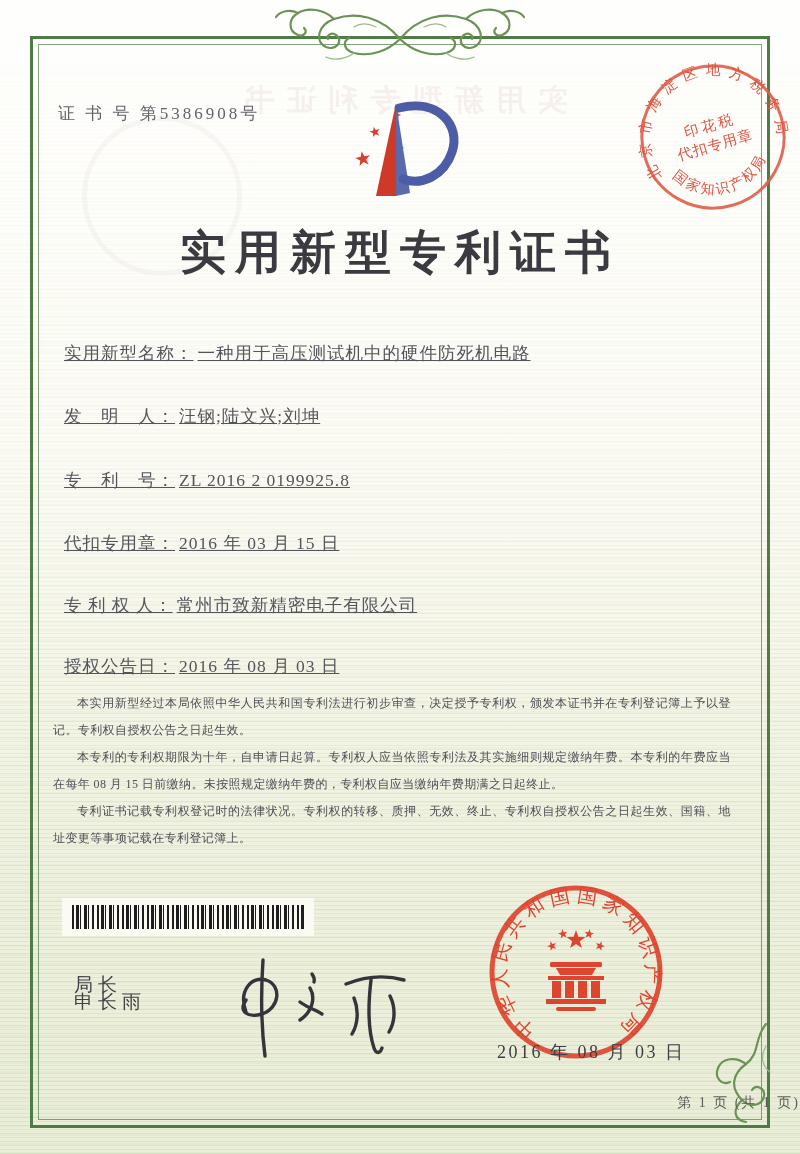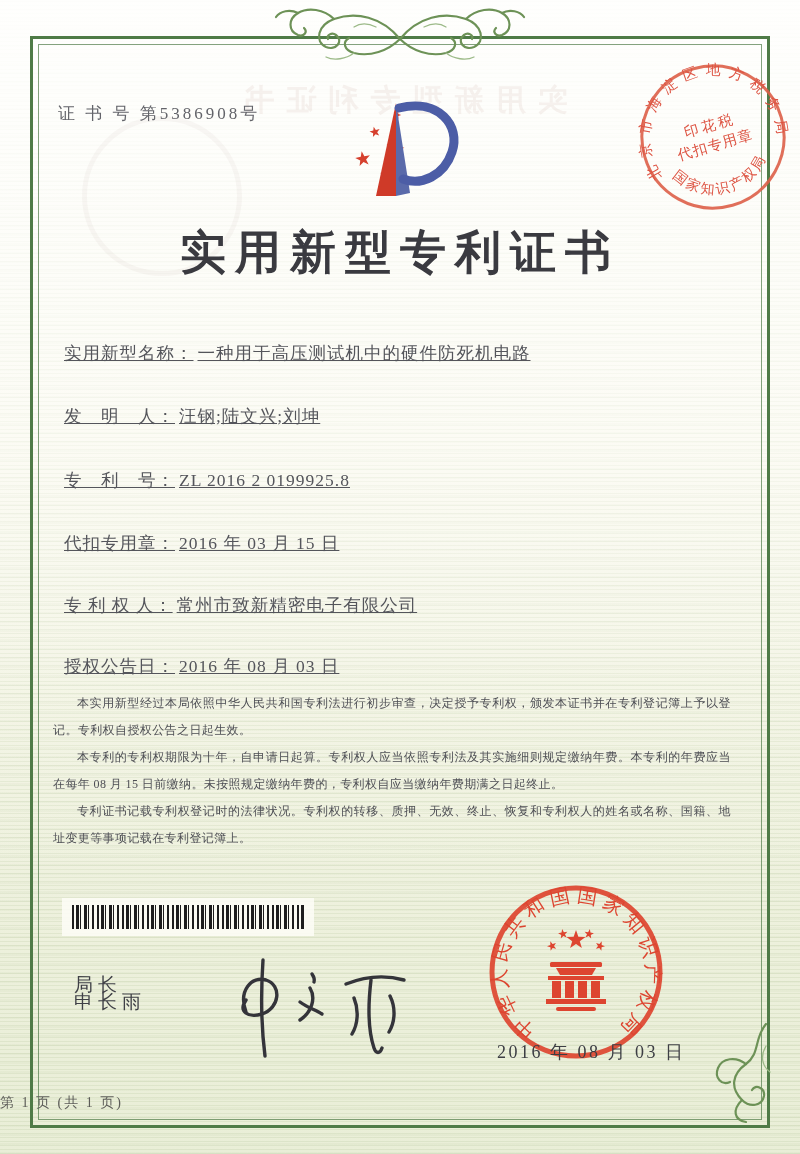--- a/index.html
+++ b/index.html
@@ -41,21 +41,21 @@
       #1d1d1d 4px 7px,transparent 7px 8px,
       #1d1d1d 8px 9px,transparent 9px 12px,
       #1d1d1d 12px 15px,transparent 15px 16px,
       #1d1d1d 16px 17px,transparent 17px 20px,
       #1d1d1d 20px 22px,transparent 22px 25px);}
   .sig-role{position:absolute;left:74px;top:972px;font-size:19px;color:#3f4046;letter-spacing:5px;text-align:right;}
   .sig-name{position:absolute;left:74px;top:989px;font-size:19px;color:#3f4046;letter-spacing:5px;}
   .signature-svg{position:absolute;left:208px;top:950px;}
   .seal-svg{position:absolute;left:486px;top:882px;}
   .seal-date{position:absolute;left:497px;top:1040px;font-size:18px;letter-spacing:2.5px;color:#3d3e44;}
-  .footer{position:absolute;left:0;right:0;top:1094px;text-align:left;font-size:14px;letter-spacing:2px;color:#5c5c58;}
+  .footer{position:absolute;left:0;right:0;top:1094px;text-align:right;font-size:14px;letter-spacing:2px;color:#5c5c58;}
 </style>
 </head>
 <body>
 
 <div id="page">
 
   <div class="stripes"></div>
   <div class="stripes2"></div>
   <div class="fade-top"></div>
 
@@ -144,21 +144,21 @@
   <div class="field f5">
     <span>专 利 权 人：</span><span class="val">常州市致新精密电子有限公司</span>
   </div>
   <div class="field f6">
     <span>授权公告日：</span><span class="val">2016 年 08 月 03 日</span>
   </div>
 
   <div class="paras">
     <p>本实用新型经过本局依照中华人民共和国专利法进行初步审查，决定授予专利权，颁发本证书并在专利登记簿上予以登记。专利权自授权公告之日起生效。</p>
     <p>本专利的专利权期限为十年，自申请日起算。专利权人应当依照专利法及其实施细则规定缴纳年费。本专利的年费应当在每年 08 月 15 日前缴纳。未按照规定缴纳年费的，专利权自应当缴纳年费期满之日起终止。</p>
-    <p>专利证书记载专利权登记时的法律状况。专利权的转移、质押、无效、终止、恢复和专利权人的姓名或名称、国籍、地址变更等事项记载在专利登记簿上。</p>
+    <p>专利证书记载专利权登记时的法律状况。专利权的转移、质押、无效、终止、专利权自授权公告之日起生效、国籍、地址变更等事项记载在专利登记簿上。</p>
   </div>
 
   <div class="barcode-wrap">
     <div class="barcode"></div>
   </div>
 
   <div class="sig-role">局长</div>
   <div class="sig-name">申长雨</div>
   <svg class="signature-svg" width="210" height="110" viewBox="0 0 210 110">
     <g fill="none" stroke="#34343a" stroke-width="3.4" stroke-linecap="round">

